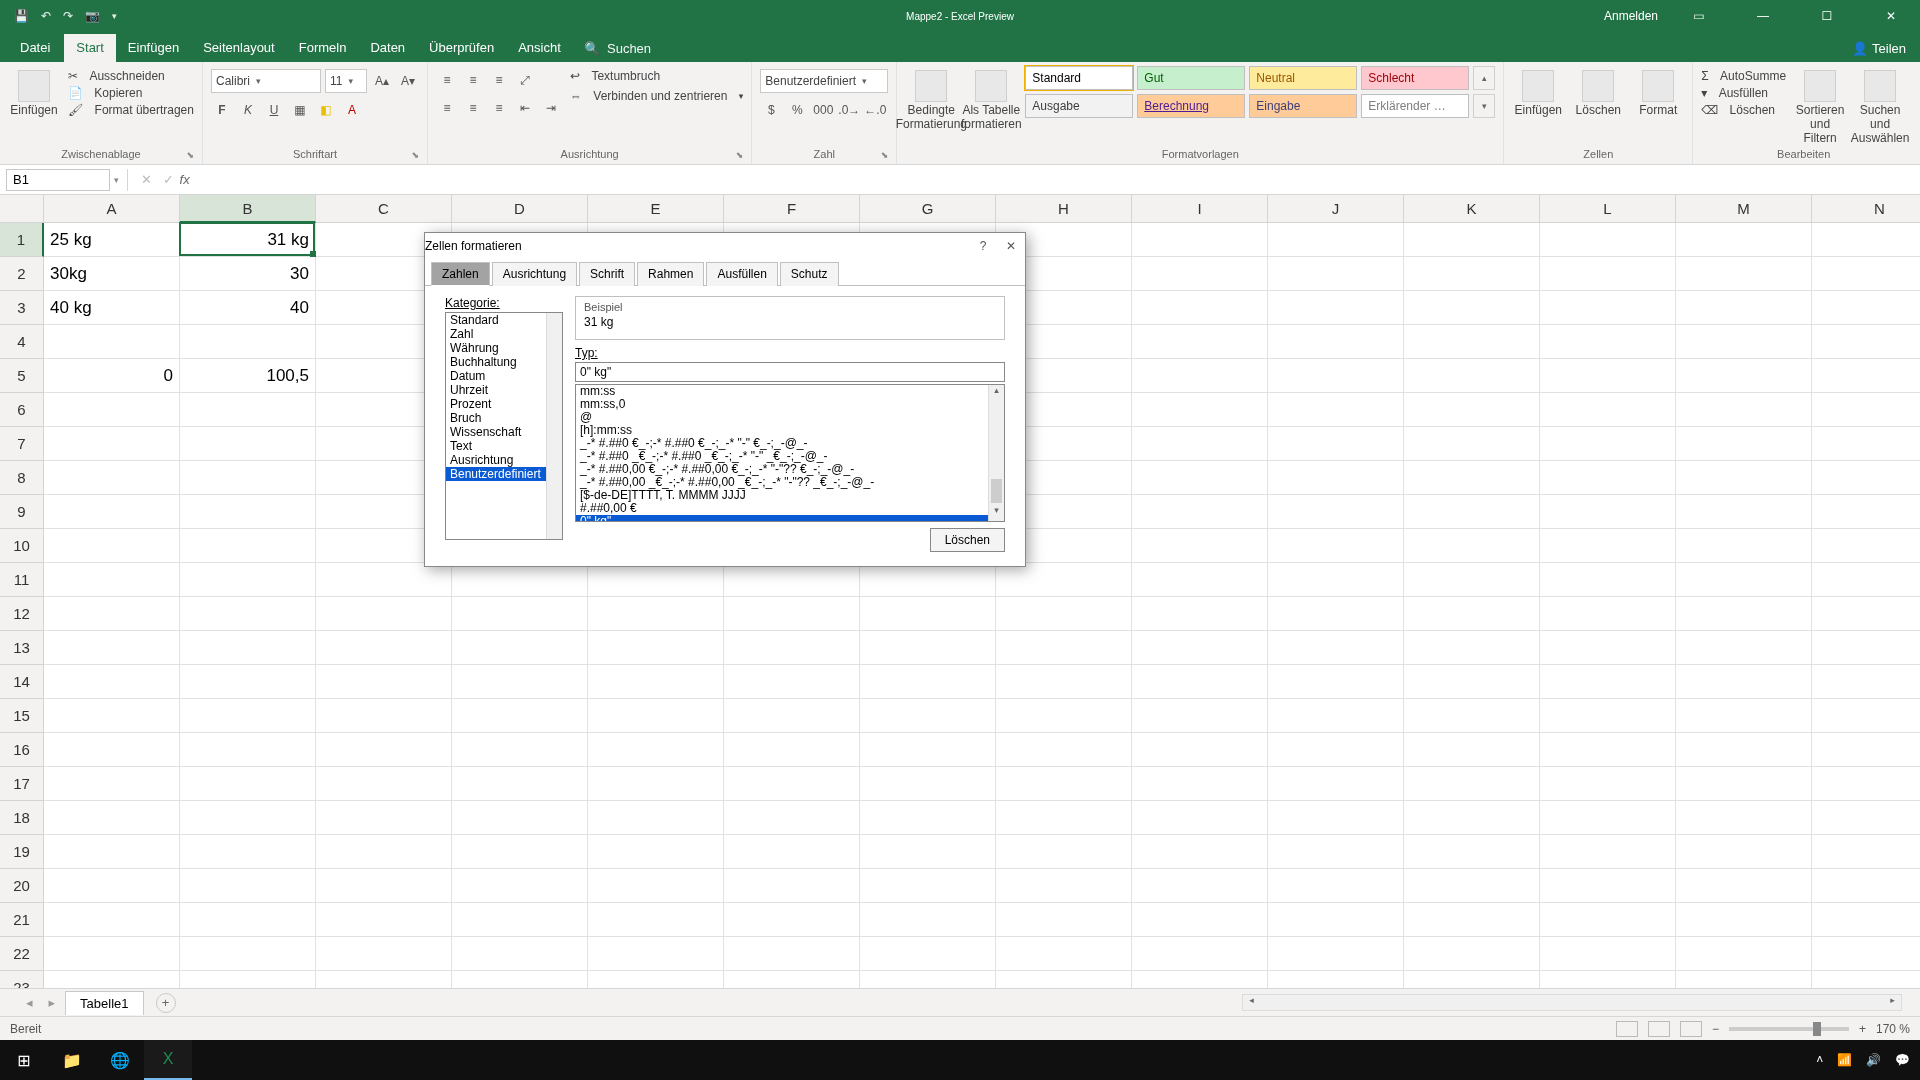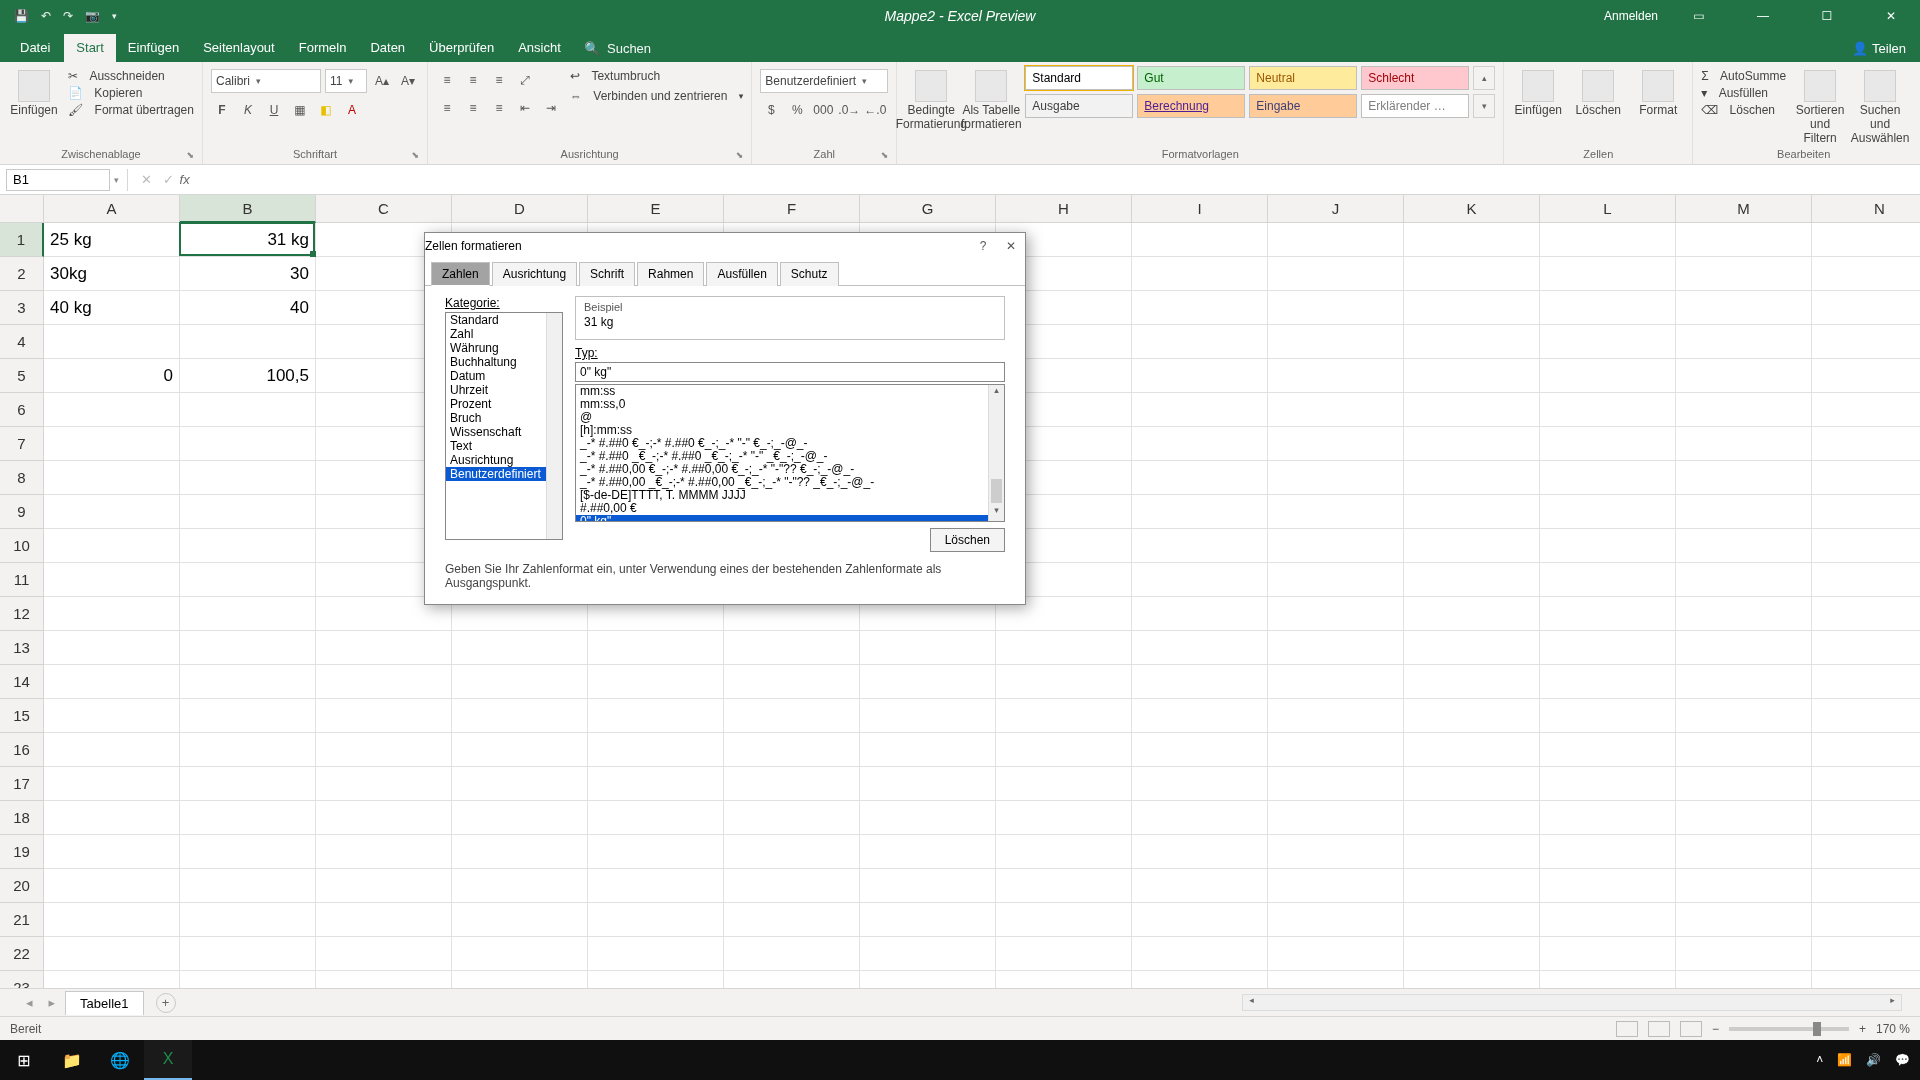--- a/index.html
+++ b/index.html
@@ -2,21 +2,21 @@
 <html><head>
 <meta charset="utf-8">
 <style>
 * { box-sizing: border-box; margin: 0; padding: 0; font-family: "Segoe UI", Tahoma, sans-serif; }
 html, body { width: 1920px; height: 1080px; overflow: hidden; background: #fff; }
 
 
 .titlebar { height: 32px; background: #217346; color: #fff; display: flex; align-items: center; font-size: 12px; position: relative; }
 .titlebar .qat { display: flex; align-items: center; gap: 12px; padding-left: 14px; }
 .titlebar .qat span { opacity: .9; }
-.titlebar .title { position: absolute; left: 50%; transform: translateX(-50%); font-size: 14px; font-style: italic; }
+.titlebar .title { position: absolute; left: 50%; transform: translateX(-50%); font-size: 10px; }
 .titlebar .right { position: absolute; right: 6px; display: flex; align-items: center; gap: 18px; }
 .winbtn { width: 46px; text-align: center; }
 
 
 .tabs { height: 30px; background: #217346; display: flex; align-items: flex-end; padding-left: 6px; color: #fff; font-size: 13px; }
 .tabs .tab { padding: 6px 12px 7px; cursor: default; }
 .tabs .tab.active { background: #f3f2f1; color: #217346; }
 .tabs .file { padding: 6px 14px 7px; }
 .tabs .spacer { flex: 1; }
 .tabs .search { display: flex; align-items: center; gap: 6px; padding: 6px 12px; opacity: .95; }
@@ -822,21 +822,20 @@
             <div class="item sel">0" kg"</div>
             <div class="sbar">
               <div class="up">▴</div>
               <div class="thumb"></div>
               <div class="dn" style="position:absolute;bottom:0;left:0;right:0;">▾</div>
             </div>
         </div>
         <div class="delrow"><button>Löschen</button></div>
       </div>
     </div>
-    <div class="hint">Geben Sie Ihr Zahlenformat ein, unter Verwendung eines der bestehenden Zahlenformate als Ausgangspunkt.</div>
   </div>
 </div>
 
 <div class="taskbar">
   <div class="tbtn">⊞</div>
   <div class="tbtn">📁</div>
   <div class="tbtn">🌐</div>
   <div class="tbtn active" style="color:#1f8b4c;">X</div>
   <div class="tray">
     <span>˄</span>

